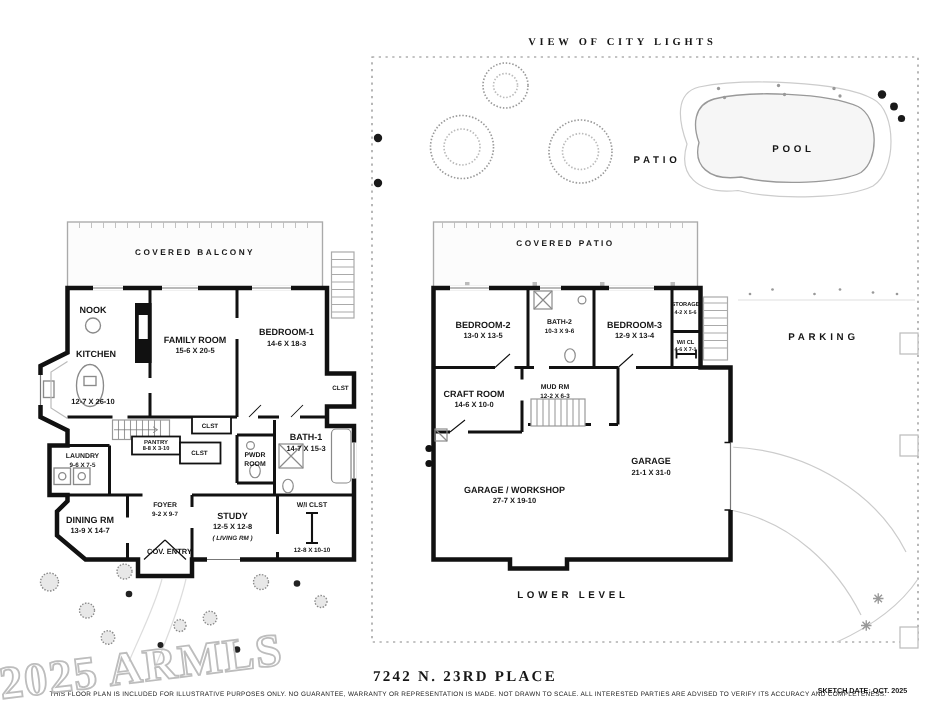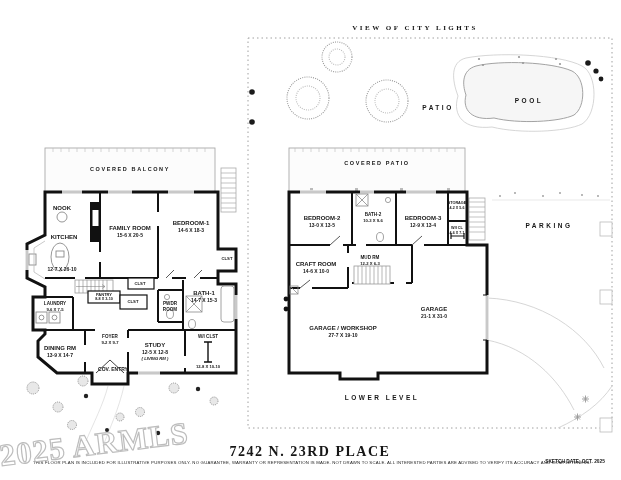--- a/index.html
+++ b/index.html
@@ -11,21 +11,21 @@
   .rn{font-size:6px;}
   .rd{font-size:5px;}
   .s45 .rn{font-size:4.6px;}
   .s45 .rd{font-size:4.2px;}
   .s4{font-size:4.2px;}
   .area{font-size:6.5px;letter-spacing:2.5px;}
   .areaSm{font-size:5.5px;letter-spacing:1.6px;}
   .view{font-family:"Liberation Serif",serif;font-size:7px;letter-spacing:2.5px;font-weight:600;}
   .fp{position:absolute;transform:translate(-50%,-50%) rotate(90deg);font-size:4px;color:#fff;
       font-weight:700;letter-spacing:.5px;}
-  .title{font-family:"Liberation Serif",serif;font-size:14px;letter-spacing:1.5px;}
+  .title{font-family:"Liberation Serif",serif;font-size:10px;letter-spacing:1.5px;}
   .disc{font-size:4.3px;font-weight:400;color:#222;letter-spacing:.2px;}
   .sketch{font-size:4.8px;}
   .watermark{position:absolute;left:2px;top:438px;font-family:"Liberation Serif",serif;
       font-size:31px;font-weight:700;letter-spacing:1px;color:transparent;
       -webkit-text-stroke:1.2px #bdbdbd;transform:rotate(-7deg);transform-origin:left bottom;}
 </style>
 </head>
 <body>
 
 <div class="stage">

